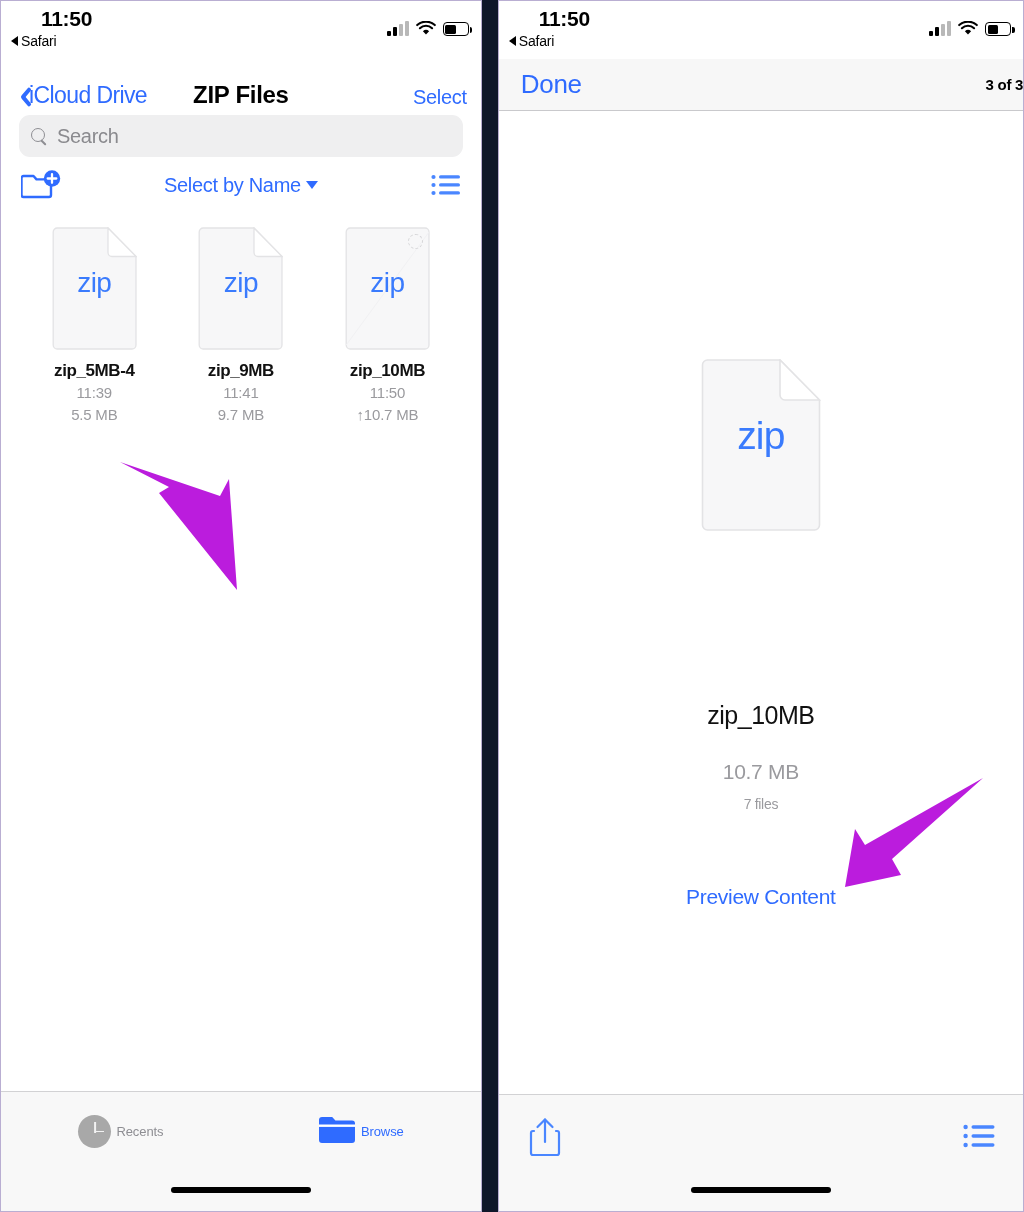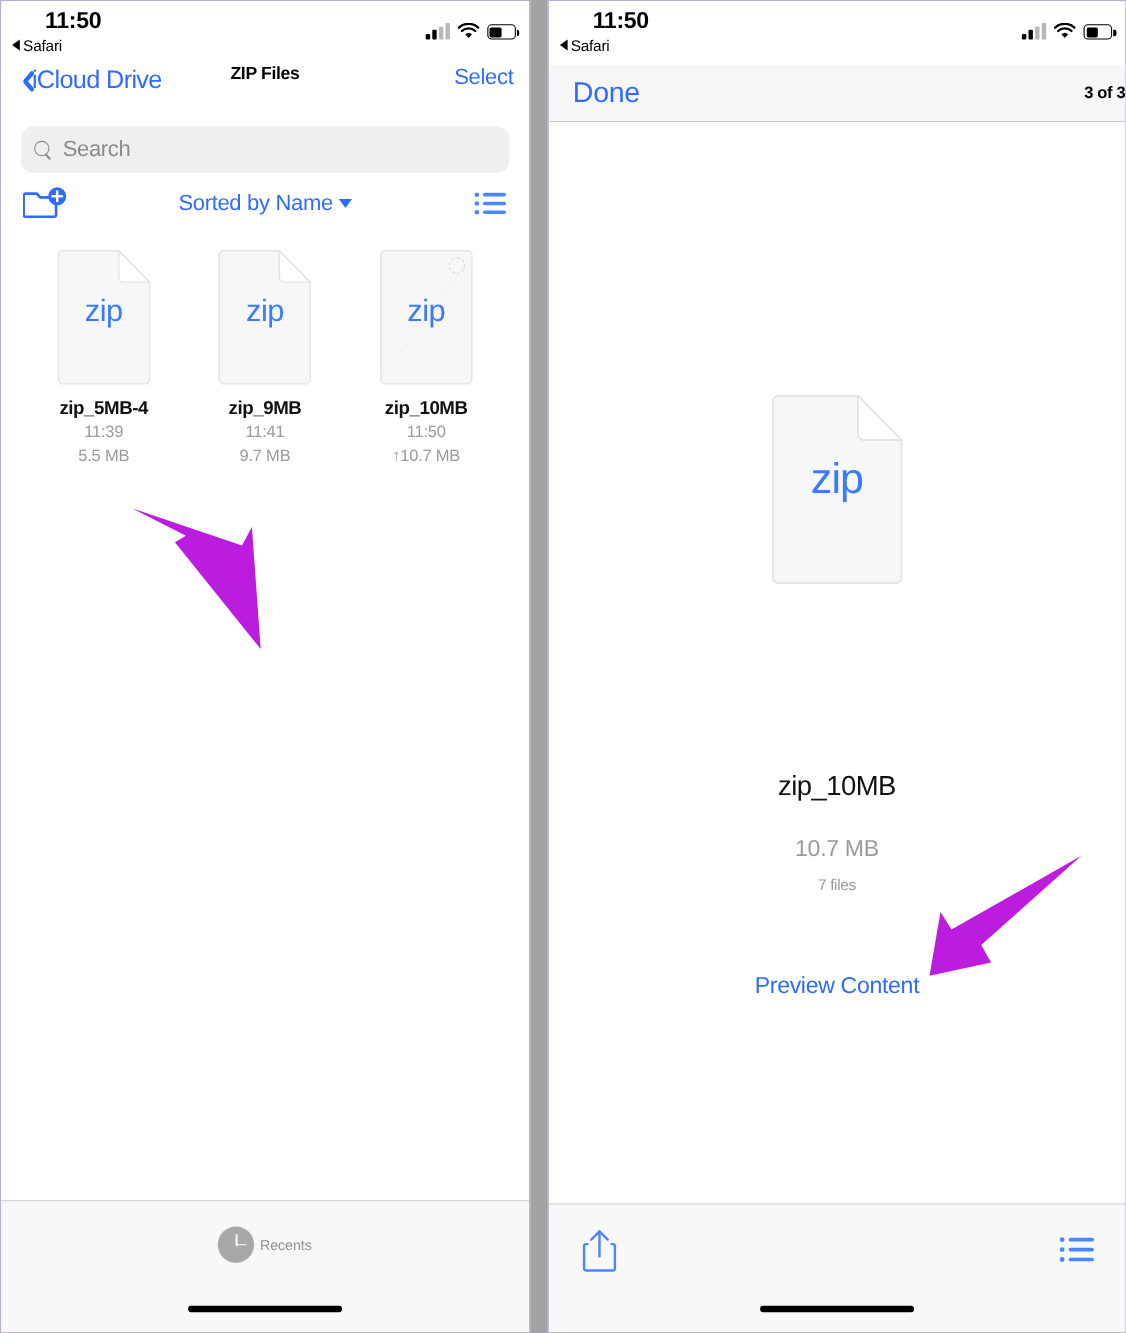--- a/index.html
+++ b/index.html
@@ -6,21 +6,21 @@
   html, body {
     width: 1024px; height: 1212px;
     background: #ffffff;
     font-family: "Liberation Sans", sans-serif;
     -webkit-font-smoothing: antialiased;
   }
   .screens {
     display: flex;
     width: 1024px; height: 1212px;
     gap: 16px;
-    background: #a3a3a3;
+    background: #0f172a;
   }
   .phone {
     position: relative;
     background: #ffffff;
     border: 1px solid #b9aed2;
     overflow: hidden;
   }
   .phone-left  { width: 487px; height: 1212px; }
   .phone-right { width: 532px; height: 1212px; }
 
@@ -66,40 +66,40 @@
     width:2.5px; height:6px; background:#000; border-radius:0 2px 2px 0;
   }
   .battery .lvl {
     position:absolute; left:1.5px; top:1.5px; bottom:1.5px;
     width: 45%; background:#000; border-radius:1.5px;
   }
 
   
   .navbar-left {
     position: relative; height: 50px;
-    display: flex; align-items: flex-start;
+    display: flex; align-items: flex-end;
     padding: 0 14px;
   }
   .nav-back {
     display: flex; align-items: center; gap: 1px;
     color: #2f6bff; font-size: 23px; letter-spacing: -0.6px;
     cursor: pointer;
   }
   .chev {
     width: 13px; height: 22px; position: relative; flex: none;
   }
   .chev::before, .chev::after {
     content:""; position:absolute; left:5px; width:3.6px; height:13px;
     background:#2f6bff; border-radius:2px;
   }
   .chev::before { top:0px;  transform: rotate(40deg); transform-origin: bottom; }
   .chev::after  { top:11px; transform: rotate(-40deg); transform-origin: top; }
   .nav-title-left {
     position:absolute; left:0; right:0; text-align:center;
-    font-size: 16px; font-weight: bold; color:#000; letter-spacing:-0.3px;
+    font-size: 24px; font-weight: bold; color:#000; letter-spacing:-0.3px;
     pointer-events:none;
   }
   .nav-select {
     margin-left:auto; color:#2f6bff; font-size:20px; letter-spacing:-0.3px;
     cursor:pointer; z-index:2;
   }
 
   
   .searchwrap { padding: 6px 18px 0 18px; }
   .searchbar {
@@ -287,21 +287,21 @@
     <div class="toolbar">
       <div class="newfolder">
         <svg width="40" height="32" viewBox="0 0 40 32">
           <path d="M2.5 7 h10 l3 3.4 h12.5 a2 2 0 0 1 2 2 V26 a2 2 0 0 1 -2 2 H2.5 a2 2 0 0 1 -2 -2 V9 a2 2 0 0 1 2 -2 Z" fill="none" stroke="#2f6bff" stroke-width="2.4" stroke-linejoin="round"></path>
           <circle cx="31" cy="9.5" r="8.2" fill="#2f6bff"></circle>
           <path d="M31 5.2 v8.6 M26.7 9.5 h8.6" stroke="#fff" stroke-width="2.3" stroke-linecap="round"></path>
         </svg>
       </div>
       <div class="sortwrap">
         <span class="sortbtn">
-          <span>Sorted by Name</span>
+          <span>Select by Name</span>
           <span class="caret"></span>
         </span>
       </div>
       <div class="listview">
         <svg width="30" height="24" viewBox="0 0 30 24">
           <circle cx="2.5" cy="4" r="2.1" fill="#4a86ff"></circle>
           <circle cx="2.5" cy="12" r="2.1" fill="#4a86ff"></circle>
           <circle cx="2.5" cy="20" r="2.1" fill="#4a86ff"></circle>
           <rect x="8" y="2.3" width="21" height="3.3" rx="1.6" fill="#4a86ff"></rect>
           <rect x="8" y="10.3" width="21" height="3.3" rx="1.6" fill="#4a86ff"></rect>
@@ -359,20 +359,29 @@
         <path d="M119 461 L168 486 L158 492 L236 589 L228 478 L219 495 Z" fill="#bb1cdd"></path>
       </svg>
     </div>
 
     <div class="tabbar">
       <div class="tabs">
         <div class="tab tab-recents">
           <span class="clockicon"></span>
           <span class="tab-label">Recents</span>
         </div>
+        <div class="tab tab-browse">
+          <span>
+            <svg width="38" height="31" viewBox="0 0 38 31">
+              <path d="M1 6 a3 3 0 0 1 3 -3 h10.2 l3.2 3.6 h16.6 a3 3 0 0 1 3 3 V26 a3 3 0 0 1 -3 3 H4 a3 3 0 0 1 -3 -3 Z" fill="#2f6bff"></path>
+              <rect x="1" y="10.5" width="36" height="2.4" fill="#ffffff"></rect>
+            </svg>
+          </span>
+          <span class="tab-label">Browse</span>
+        </div>
       </div>
       <div class="homebar"></div>
     </div>
 
   </div>
 
   <div class="phone phone-right">
 
     <div class="statusbar">
       <div class="sb-time">11:50</div>

